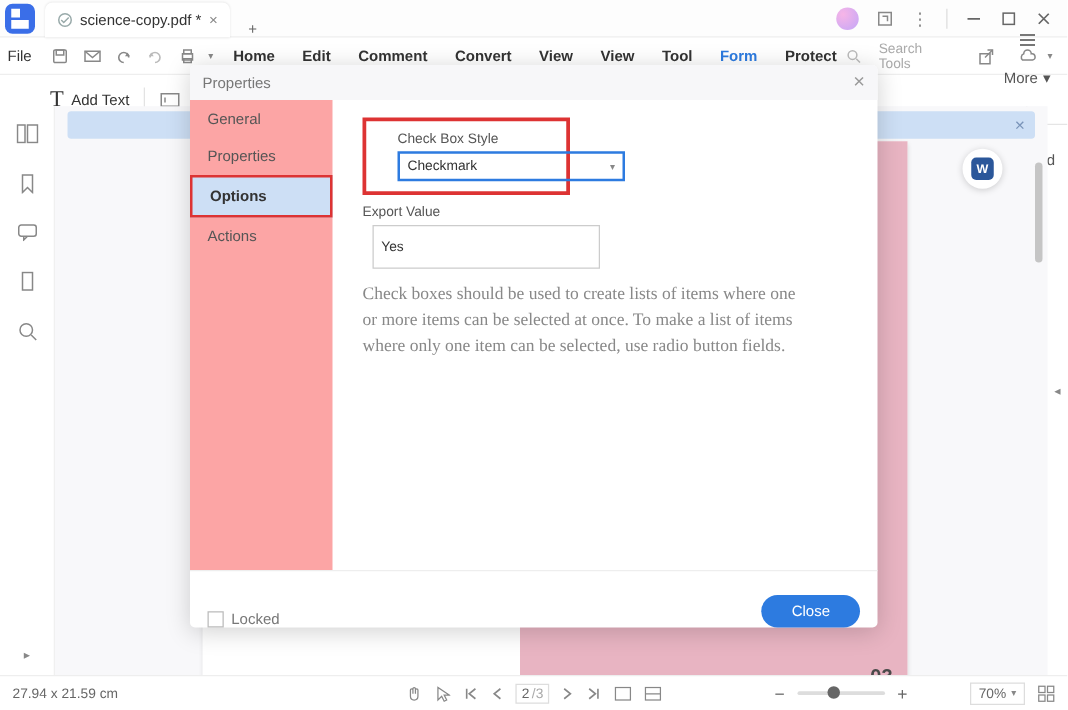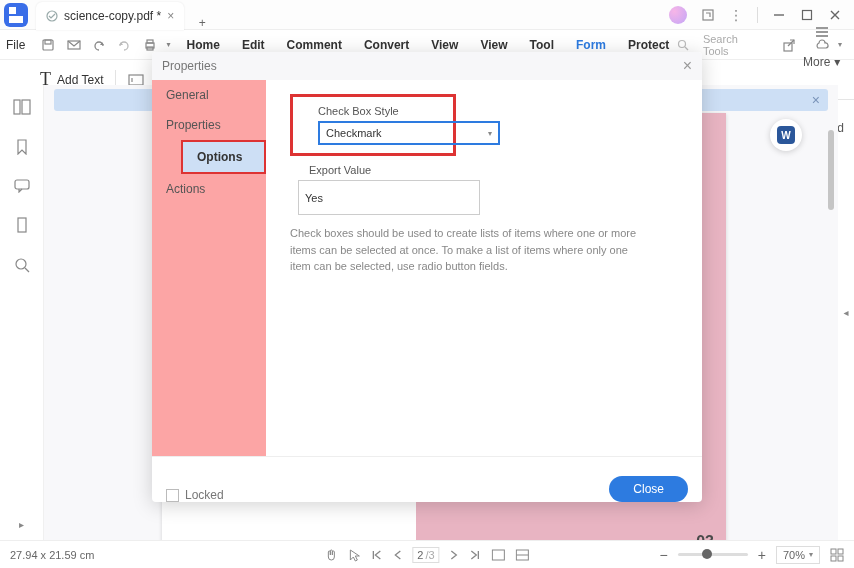--- a/index.html
+++ b/index.html
@@ -60,42 +60,42 @@
 
 .scroll-thumb { position: absolute; right: 20px; top: 130px; width: 6px; height: 80px; background: #c5c5c5; border-radius: 3px; }
 
 
 .panel { position: absolute; left: 152px; top: 52px; width: 550px; height: 450px; background: #fff; box-shadow: 0 3px 20px rgba(0,0,0,0.18); border-radius: 4px; display: flex; flex-direction: column; z-index: 10; }
 .panel-header { height: 28px; display: flex; align-items: center; padding: 0 10px; color: #777; font-size: 12px; background: #f7f7f9; border-radius: 4px 4px 0 0; }
 .panel-close { margin-left: auto; color: #999; font-size: 16px; cursor: pointer; }
 .panel-body { flex: 1; display: flex; overflow: hidden; }
 .panel-sidebar { width: 114px; background: #fca5a5; }
 .panel-sidebar-item { height: 30px; display: flex; align-items: center; padding-left: 14px; color: #555; cursor: pointer; }
-.panel-sidebar-item.selected { background: #cddff5; color: #333; font-weight: 600; border: 2px solid #d33; height: 34px; margin-left: 29px; }
+.panel-sidebar-item.selected { background: #cddff5; color: #333; font-weight: 600; border: 2px solid #d33; height: 34px; }
 .panel-content { flex: 1; padding: 14px 24px 8px 24px; position: relative; }
 .field-group { border: 3px solid #d33; padding: 4px 8px 8px 25px; margin-bottom: 8px; width: 166px; }
 .field-label { font-size: 11px; color: #555; margin: 4px 0; }
 .select-box { width: 182px; height: 24px; border: 2px solid #2d7be0; display: flex; align-items: center; padding: 0 6px; font-size: 11px; color: #333; cursor: pointer; }
 .select-caret { margin-left: auto; font-size: 8px; color: #888; }
 .input-box { width: 182px; height: 35px; border: 1px solid #ccc; display: flex; align-items: center; padding: 0 6px; font-size: 11px; color: #333; margin-bottom: 10px; }
 .check-row { display: flex; align-items: center; gap: 6px; margin: 6px 0 18px 0; }
 .check-sq { width: 13px; height: 13px; border: 1px solid #bbb; }
-.help-text { font-size: 11px; color: #888; line-height: 1.5; width: 360px; }
+.help-text { font-size: 14px; color: #888; line-height: 1.5; width: 360px; font-family: Liberation Serif, serif; }
 .panel-footer { height: 46px; border-top: 1px solid #eee; display: flex; align-items: flex-end; padding: 0 14px; }
 .locked { display: flex; align-items: center; gap: 6px; color: #777; }
 .close-btn { margin-left: auto; background: #2d7be0; color: #fff; border: none; border-radius: 14px; padding: 6px 24px; font-size: 12px; cursor: pointer; }
 
 
 .statusbar { position: absolute; left: 0; right: 0; bottom: 0; height: 28px; display: flex; align-items: center; padding: 0 10px; background: #fff; border-top: 1px solid #eee; color: #666; font-size: 11px; gap: 10px; }
 .statusbar .center { position: absolute; left: 50%; transform: translateX(-50%); display: flex; align-items: center; gap: 10px; }
 .page-counter { border: 1px solid #ddd; padding: 1px 4px; display: flex; align-items: center; gap: 2px; }
 .statusbar .right { margin-left: auto; display: flex; align-items: center; gap: 10px; }
 .zoom-track { width: 70px; height: 3px; background: #ddd; position: relative; border-radius: 2px; }
 .zoom-thumb { position: absolute; left: 35%; top: -4px; width: 10px; height: 10px; background: #666; border-radius: 50%; }
-.zoom-box { border: 1px solid #ddd; padding: 2px 6px; display: flex; align-items: center; gap: 4px; }
+.zoom-box { border: 1px solid #ddd; padding: 2px 6px; display: flex; align-items: center; gap: 4px; margin-left: 40px; }
 svg { display: block; }
 </style>
 </head>
 <body>
 
 <div class="titlebar">
   <div class="app-icon"></div>
   <div class="tab-strip">
     <div class="tab">
       <svg width="12" height="12">
@@ -297,21 +297,21 @@
       <div class="panel-sidebar-item">Actions</div>
     </div>
     <div class="panel-content">
       <div class="field-group">
         <div class="field-label">Check Box Style</div>
         <div class="select-box">
           <span>Checkmark</span>
           <span class="select-caret">▾</span>
         </div>
       </div>
-      <div class="field-label" style="margin-left:19px;">Export Value</div>
+      <div class="field-label" style="margin-left:0;">Export Value</div>
       <div class="input-box" style="margin-left:8px;">
         <span>Yes</span>
       </div>
       <div class="help-text">Check boxes should be used to create lists of items where one or more items can be selected at once. To make a list of items where only one item can be selected, use radio button fields.</div>
     </div>
   </div>
   <div class="panel-footer">
     <div class="locked">
       <span class="check-sq"></span>
       <span>Locked</span>

